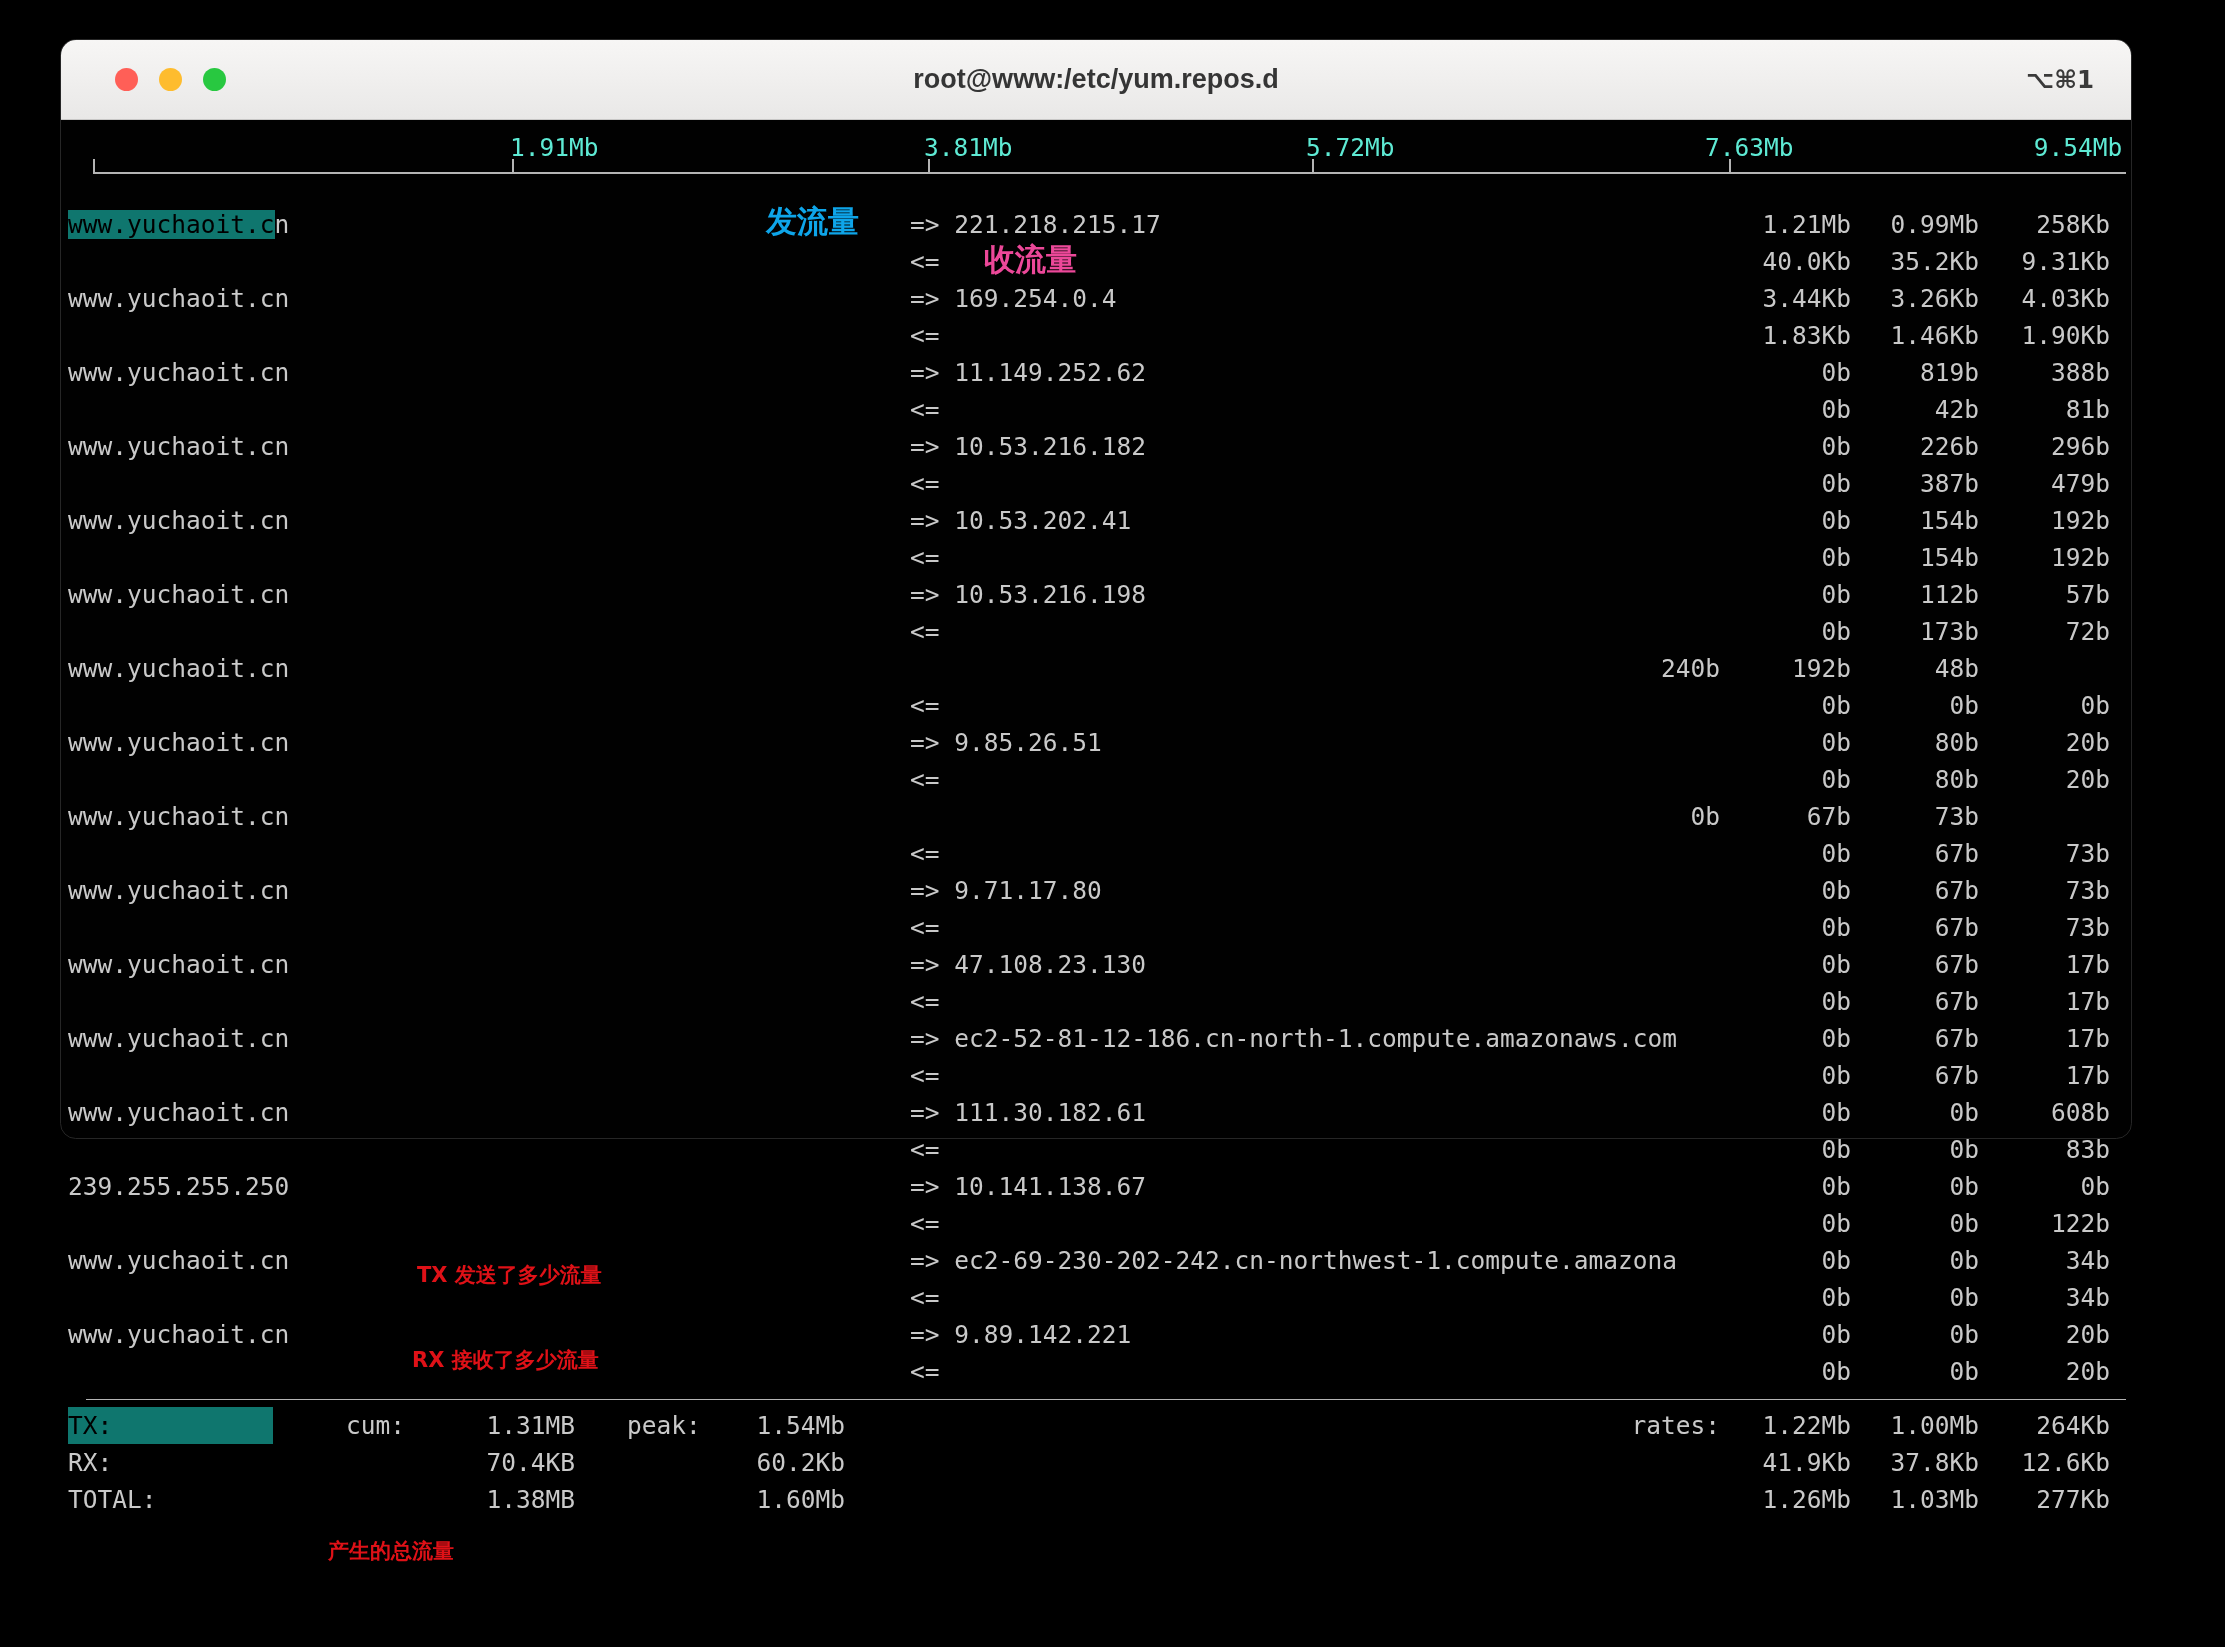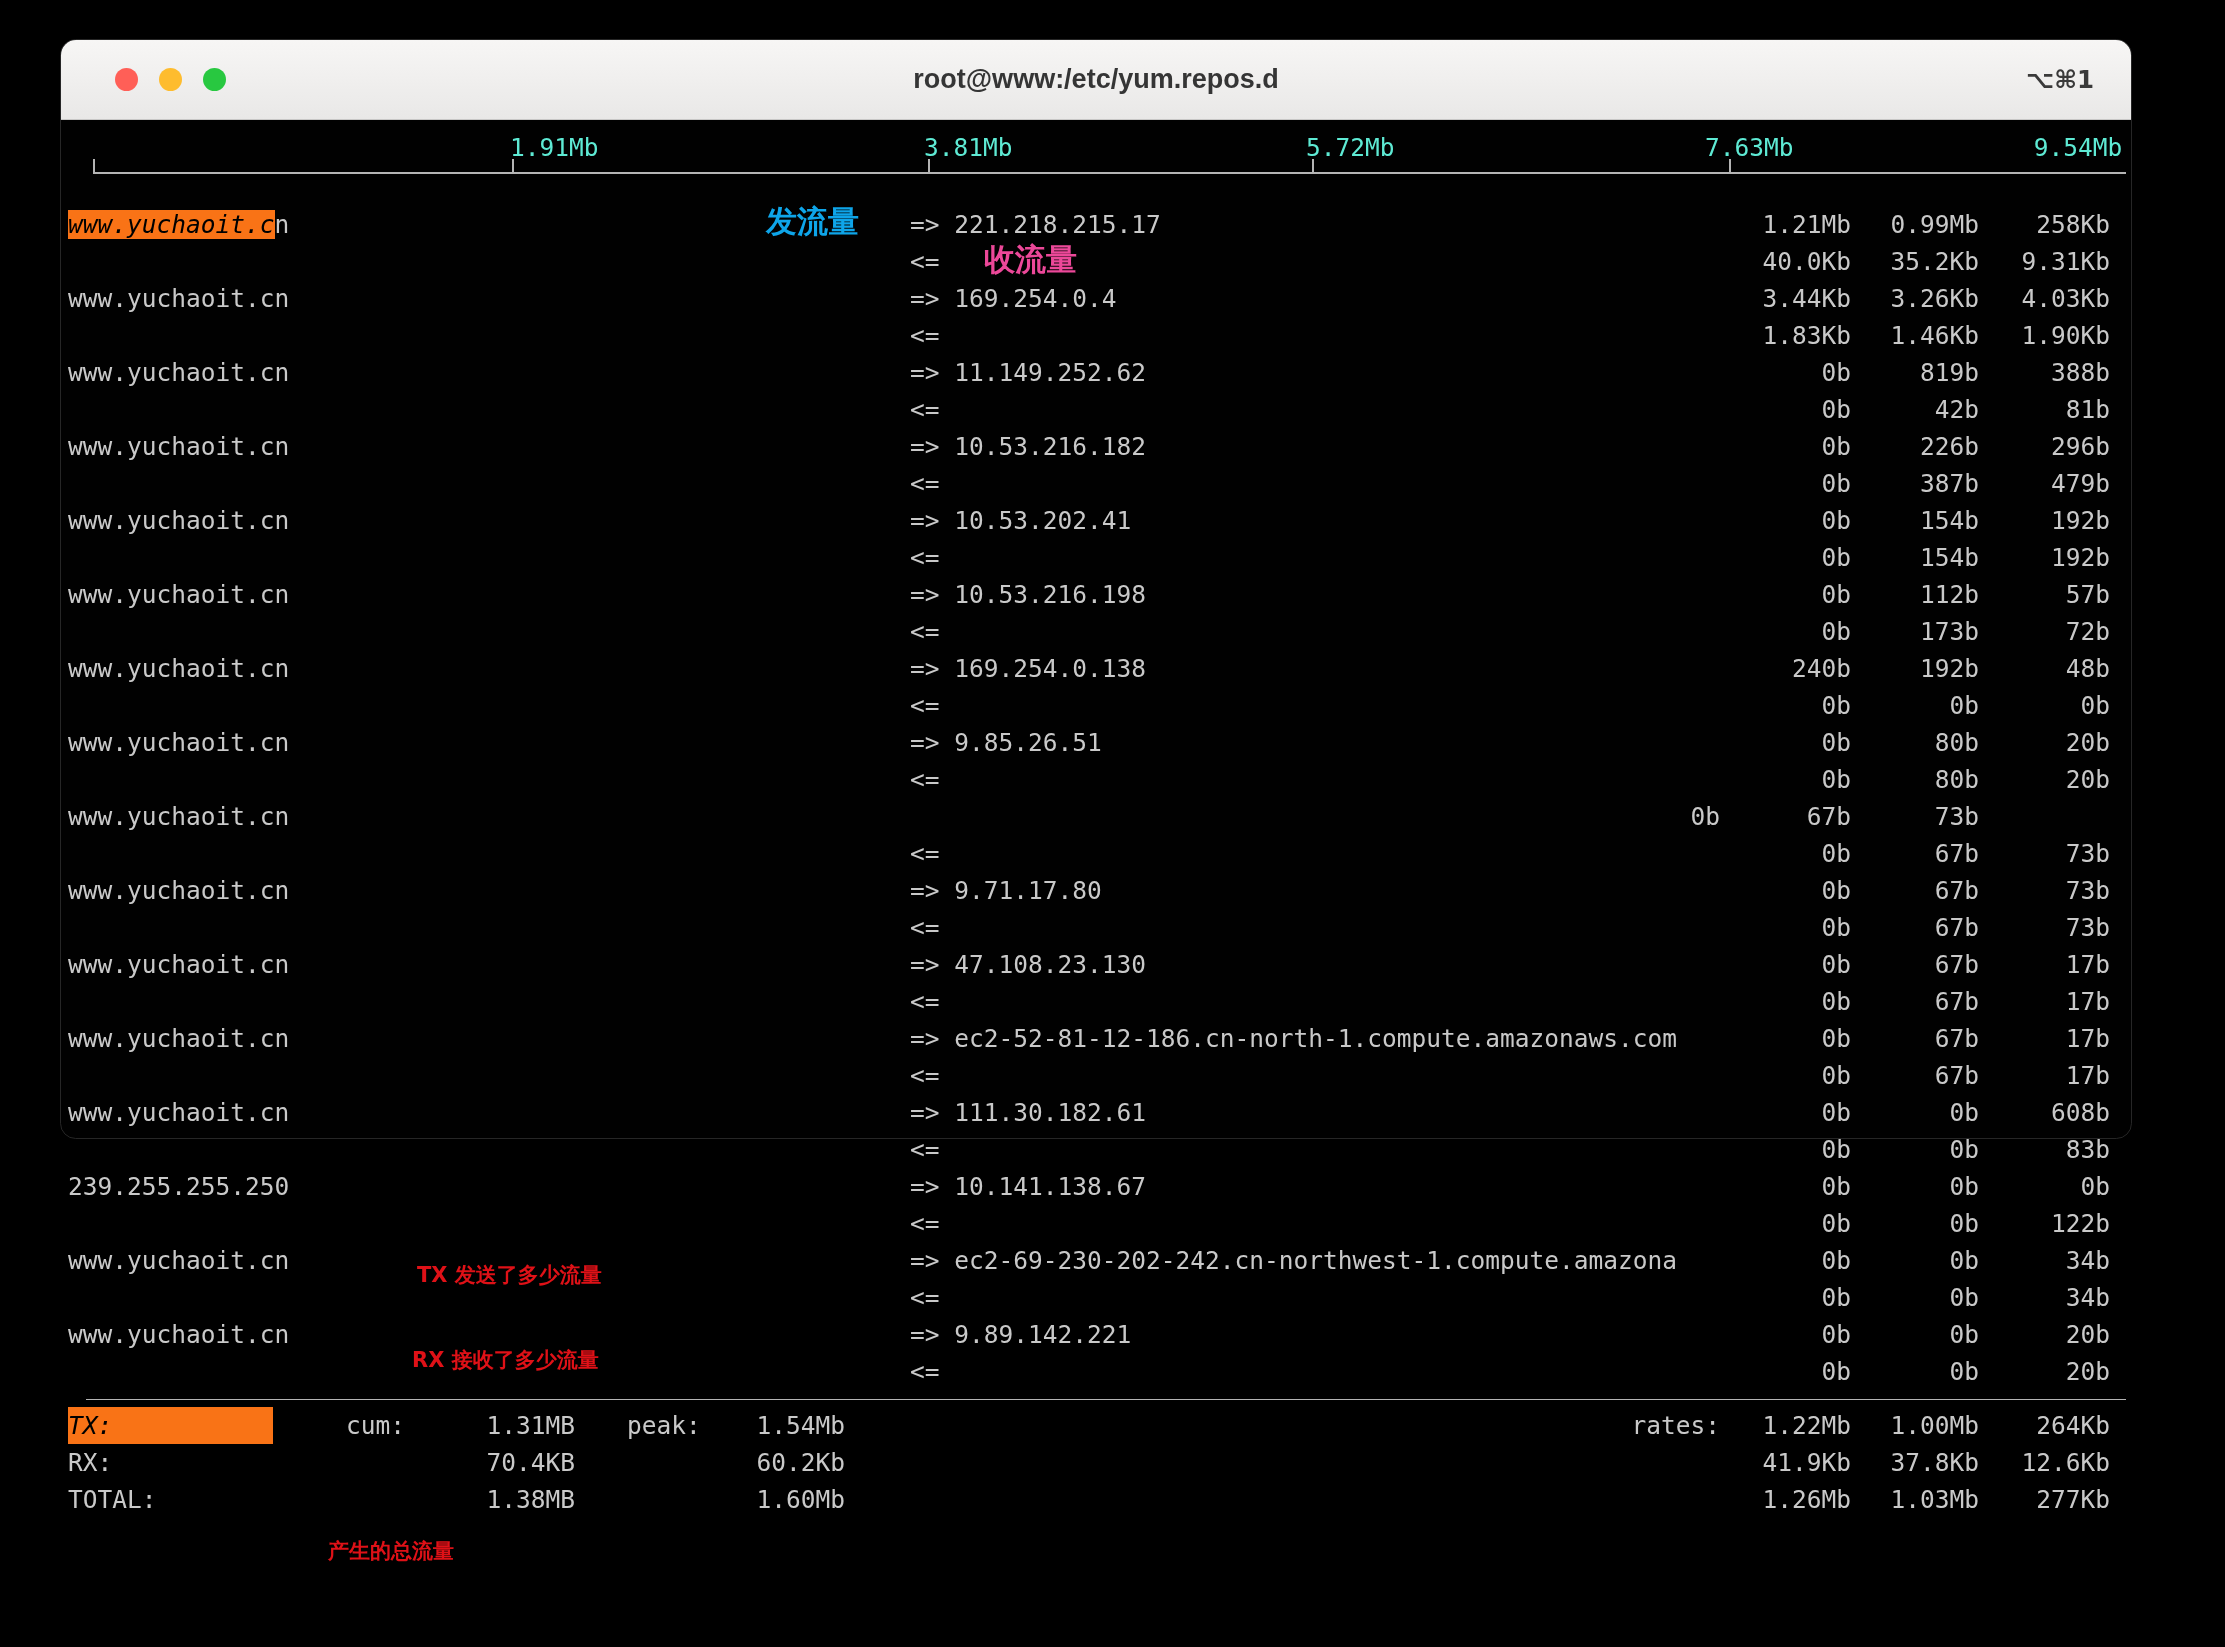--- a/index.html
+++ b/index.html
@@ -18,21 +18,21 @@
   .content{position:relative;height:1407px;padding:0 21px 0 7px;box-sizing:content-box;
            color:#c9c9c9;font-size:24.5px;}
   .scale{position:relative;height:86px;}
   .scale-label{position:absolute;top:8.7px;height:37px;line-height:37px;white-space:pre;color:#5eead4;}
   .tick{position:absolute;top:39px;width:1.7px;height:14px;background:#b4b4b4;}
   .scale-line{position:absolute;left:25px;right:-15.7px;top:52px;height:1.7px;background:#b4b4b4;}
   .rows{position:relative;}
   .line{display:grid;grid-template-columns:842px 1fr 131px 128px 131px;
         height:37px;line-height:37px;white-space:pre;}
   .line .val{text-align:right;}
-  .hl{background:#f97316;color:#000;font-style:italic;}
+  .hl{background:#0f766e;color:#000;}
   .separator{height:1.7px;background:#b4b4b4;margin:8.7px -15.7px 7px 18.3px;}
   .srow{display:grid;grid-template-columns:205px 73px 72px 157px 52px 80px 138px 1fr 96px 131px 128px 131px;
         height:37px;line-height:37px;white-space:pre;}
   .srow .r{text-align:right;}
   .srow .slabel.hl{display:block;}
   .ann{position:absolute;font-family:"DejaVu Sans","Liberation Sans",sans-serif;
        font-weight:bold;font-size:31px;white-space:nowrap;line-height:1.2;}
   .ann.big{font-size:21px;}
   #ann-tx-arrow{left:698px;top:-2.6px;}
   #ann-rx-arrow{left:916px;top:35px;}
@@ -172,21 +172,20 @@
       <span class="cell dest">&lt;=</span>
       <span class="cell val v1">0b</span>
       <span class="cell val v2">173b</span>
       <span class="cell val v3">72b</span>
     </div>
   </div>
 
   <div class="pair">
     <div class="line tx">
       <span class="cell host">www.yuchaoit.cn</span>
-      <span class="cell dest">=&gt; 169.254.0.138</span>
       <span class="cell val v1">240b</span>
       <span class="cell val v2">192b</span>
       <span class="cell val v3">48b</span>
     </div>
     <div class="line rx">
       <span class="cell host"></span>
       <span class="cell dest">&lt;=</span>
       <span class="cell val v1">0b</span>
       <span class="cell val v2">0b</span>
       <span class="cell val v3">0b</span>

